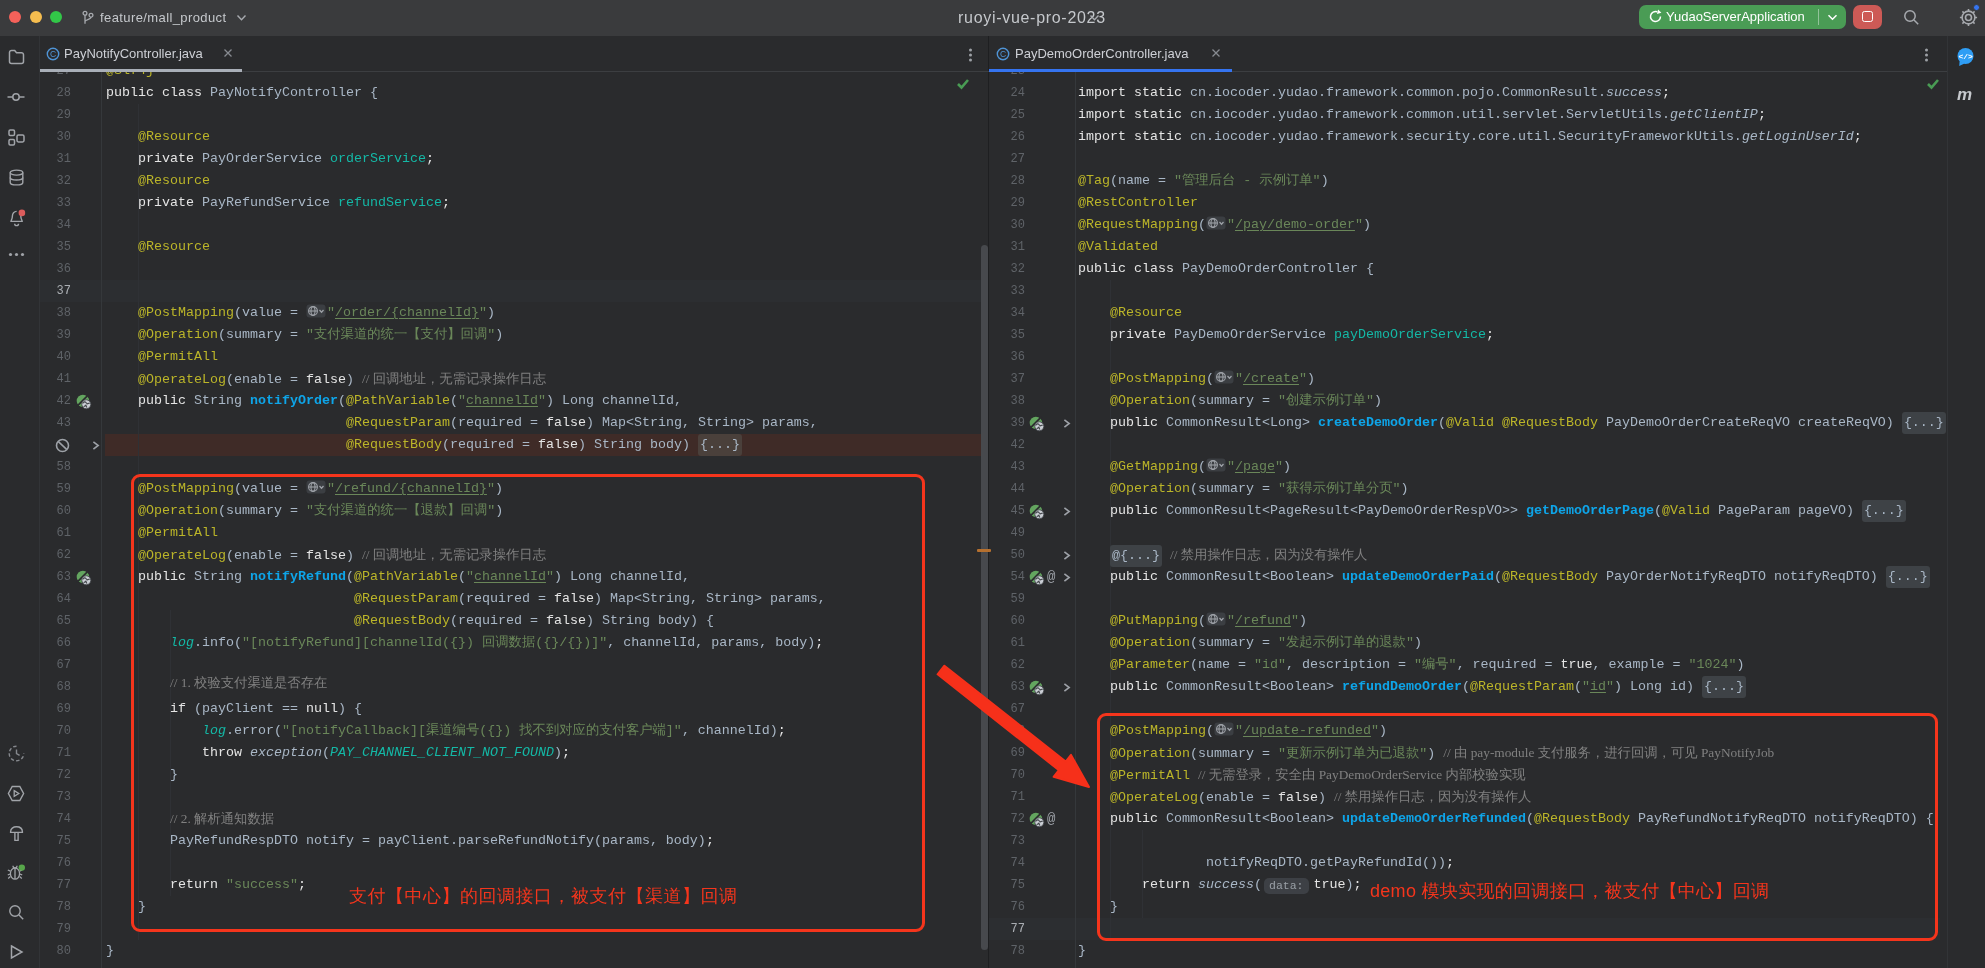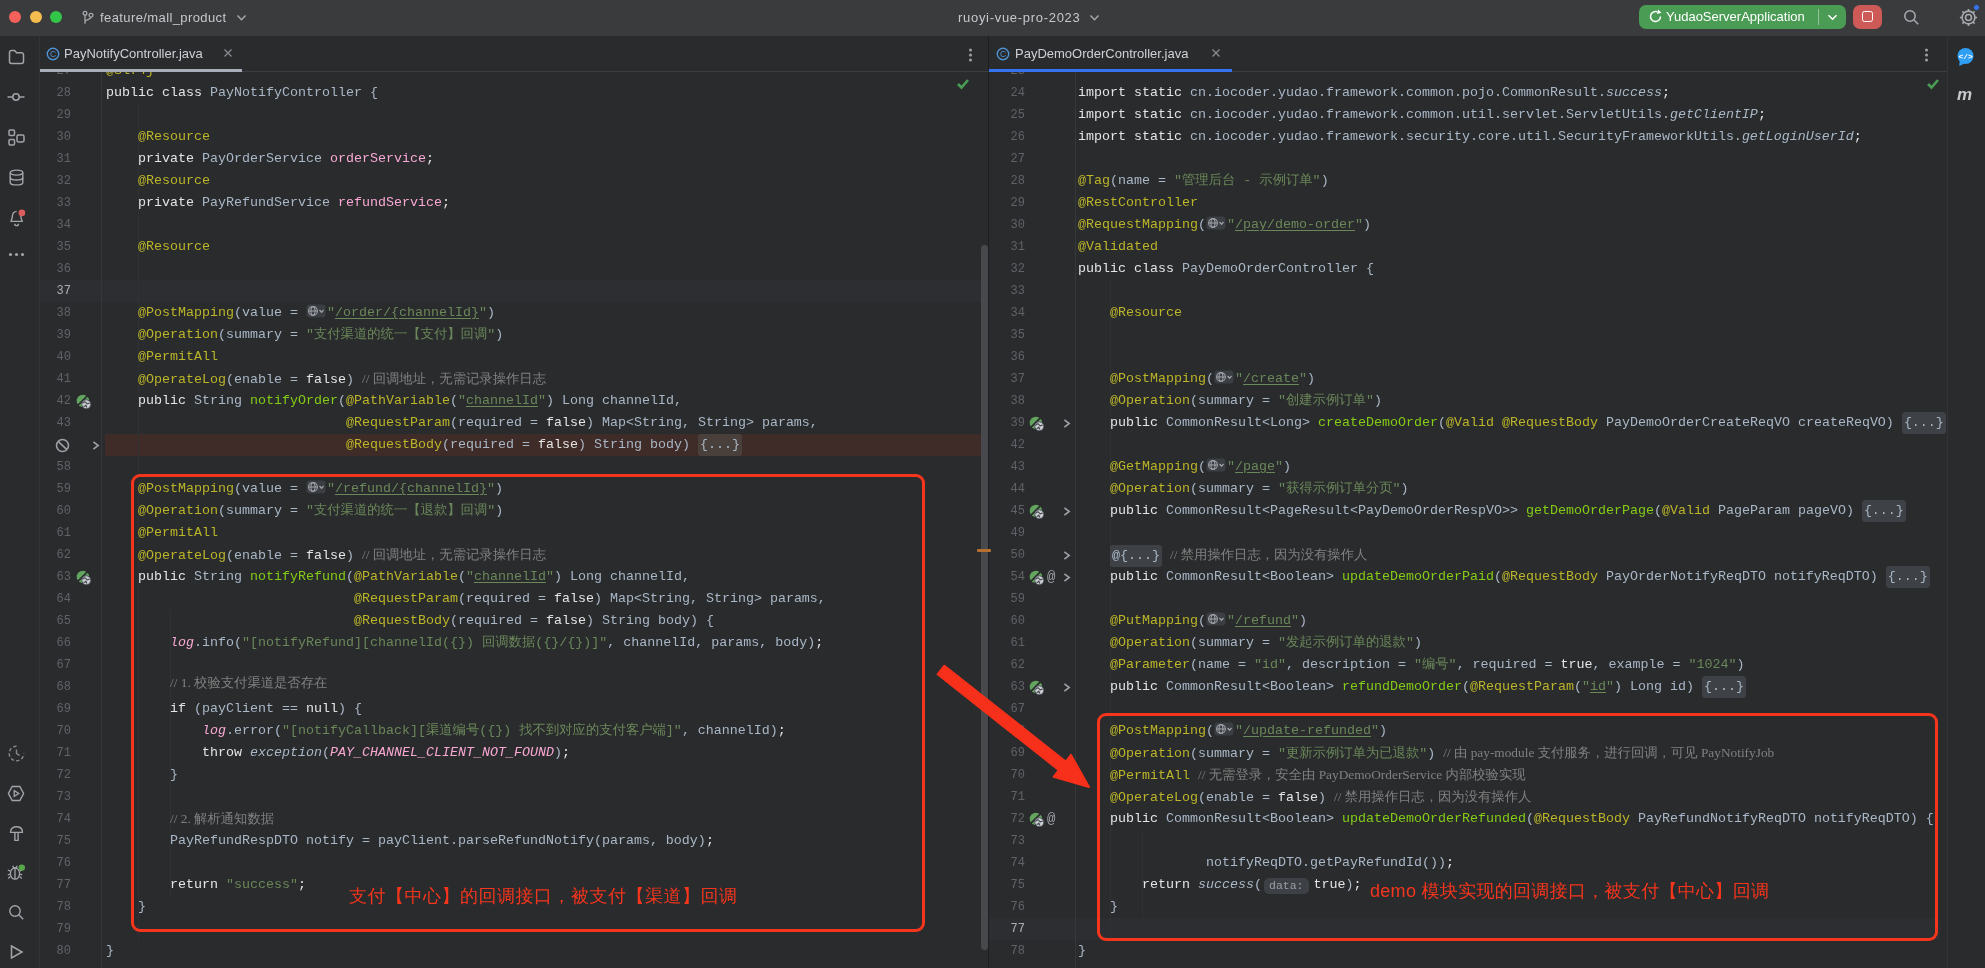--- a/index.html
+++ b/index.html
@@ -1,19 +1,19 @@
 <!DOCTYPE html>
 <html><head><meta charset="utf-8"><style>
 * { margin:0; padding:0; box-sizing:border-box; }
 html,body { width:1985px; height:968px; overflow:hidden; background:#2a2b2d; }
 #root { position:absolute; inset:0; width:1985px; height:968px; font-family:"Liberation Sans",sans-serif; }
 .code { position:absolute; height:22px; line-height:22px; font-family:"Liberation Mono",monospace; font-size:13.33px; color:#a9b7c6; white-space:pre; z-index:3; }
 .code i { font-style:normal; }
 .k { color:#e5e5e5; } .s { color:#6a8759; } .a { color:#bbb529; } .c { color:#808080;font-family:Liberation Serif, serif; }
-.f { color:#f9a8d4;text-align:center; } .m { color:#84cc16; font-weight:normal; } .it { font-style:italic !important; }
+.f { color:#14b8a6;text-align:center; } .m { color:#0ea5e9; font-weight:bold; } .it { font-style:italic !important; }
 .u { text-decoration:underline; text-underline-offset:2px; }
 .num { position:absolute; height:22px; line-height:22px; text-align:right; font-family:"Liberation Mono",monospace; font-size:12px; color:#5f6368; z-index:3; }
 .num.cur { color:#a9adb2; }
 .gico { position:absolute; z-index:3; }
 .atg { position:absolute; height:22px; line-height:22px; font-family:"Liberation Mono",monospace; font-size:14px; color:#9da1a7; z-index:3; }
 .rowbg { position:absolute; height:22px; z-index:1; }
 .rowbg.maroon { background:#3f2b27; }
 .rowbg.caret { background:#2c2e31; }
 .fd { display:inline-block; background:#3e4246; color:#a9b7c6; border-radius:3px; padding:0 2px; }
 .fd.fdm { background:#4a403b; }
@@ -163,20 +163,21 @@
           <path d="M13.5 6 L15.5 8.2 L17.5 6" fill="none" stroke="#9da1a7" stroke-width="1.3"></path>
         </svg></span><i class="s">"<i class="u">/pay/demo-order</i>"</i>)</div>
 <div class="num" style="left:985px;top:236px;width:40px">31</div>
 <div class="code" style="left:1078px;top:236px"><i class="a">@Validated</i></div>
 <div class="num" style="left:985px;top:258px;width:40px">32</div>
 <div class="code" style="left:1078px;top:258px"><i class="k">public</i> <i class="k">class</i> PayDemoOrderController {</div>
 <div class="num" style="left:985px;top:280px;width:40px">33</div>
 <div class="num" style="left:985px;top:302px;width:40px">34</div>
 <div class="code" style="left:1078px;top:302px">    <i class="a">@Resource</i></div>
 <div class="num" style="left:985px;top:324px;width:40px">35</div>
+<div class="code" style="left:1078px;top:324px">    <i class="k">private</i> PayDemoOrderService <i class="f">payDemoOrderService</i><i class="k">;</i></div>
 <div class="num" style="left:985px;top:346px;width:40px">36</div>
 <div class="num" style="left:985px;top:368px;width:40px">37</div>
 <div class="code" style="left:1078px;top:368px">    <i class="a">@PostMapping</i>(<span class="gl"><svg width="20" height="14" viewBox="0 0 20 14">
           <rect x="0.5" y="0.5" width="19" height="13" rx="3" fill="#3b3e42"></rect>
           <circle cx="7" cy="7" r="4.4" fill="none" stroke="#9da1a7" stroke-width="1.1"></circle>
           <ellipse cx="7" cy="7" rx="2" ry="4.4" fill="none" stroke="#9da1a7" stroke-width="1.1"></ellipse>
           <line x1="2.6" y1="7" x2="11.4" y2="7" stroke="#9da1a7" stroke-width="1.1"></line>
           <path d="M13.5 6 L15.5 8.2 L17.5 6" fill="none" stroke="#9da1a7" stroke-width="1.3"></path>
         </svg></span><i class="s">"<i class="u">/create</i>"</i>)</div>
 <div class="num" style="left:985px;top:390px;width:40px">38</div>
@@ -403,21 +404,21 @@
         <circle cx="10" cy="5.2" r="1.9" fill="none" stroke="#a7aaaf" stroke-width="1.3"></circle>
         <path d="M4 5.1 L4 13.8 M10 7.1 C10 9.8 4 9.2 4 11.5" fill="none" stroke="#a7aaaf" stroke-width="1.3"></path>
       </svg>
     </div>
 <div style="position:absolute;left:100px;top:0;height:35px;line-height:35px;font-size:13px;letter-spacing:0.4px;color:#c5c8cc;z-index:21">feature/mall_product</div>
 <div style="position:absolute;left:236px;top:14px;z-index:21">
       <svg width="11" height="8" viewBox="0 0 11 8">
         <path d="M1.5 1.5 L5.5 5.8 L9.5 1.5" fill="none" stroke="#a7aaaf" stroke-width="1.4"></path>
       </svg>
     </div>
-<div style="position:absolute;left:958px;top:0;height:35px;line-height:35px;font-size:13px;color:#c5c8cc;z-index:21;letter-spacing:0.7px">ruoyi-vue-pro-2023</div>
+<div style="position:absolute;left:958px;top:0;height:35px;line-height:35px;font-size:16px;color:#c5c8cc;z-index:21;letter-spacing:0.7px">ruoyi-vue-pro-2023</div>
 <div style="position:absolute;left:1089px;top:14px;z-index:21">
       <svg width="11" height="8" viewBox="0 0 11 8">
         <path d="M1.5 1.5 L5.5 5.8 L9.5 1.5" fill="none" stroke="#a7aaaf" stroke-width="1.4"></path>
       </svg>
     </div>
 
 <div style="position:absolute;left:1639px;top:5px;width:207px;height:24px;border-radius:7px;background:#4a9c55;z-index:21"></div>
 <div style="position:absolute;left:1648px;top:9px;z-index:22">
       <svg width="15" height="15" viewBox="0 0 15 15">
         <path d="M12.5 7.5 A5 5 0 1 1 9.2 2.8" fill="none" stroke="#fff" stroke-width="1.5"></path>

